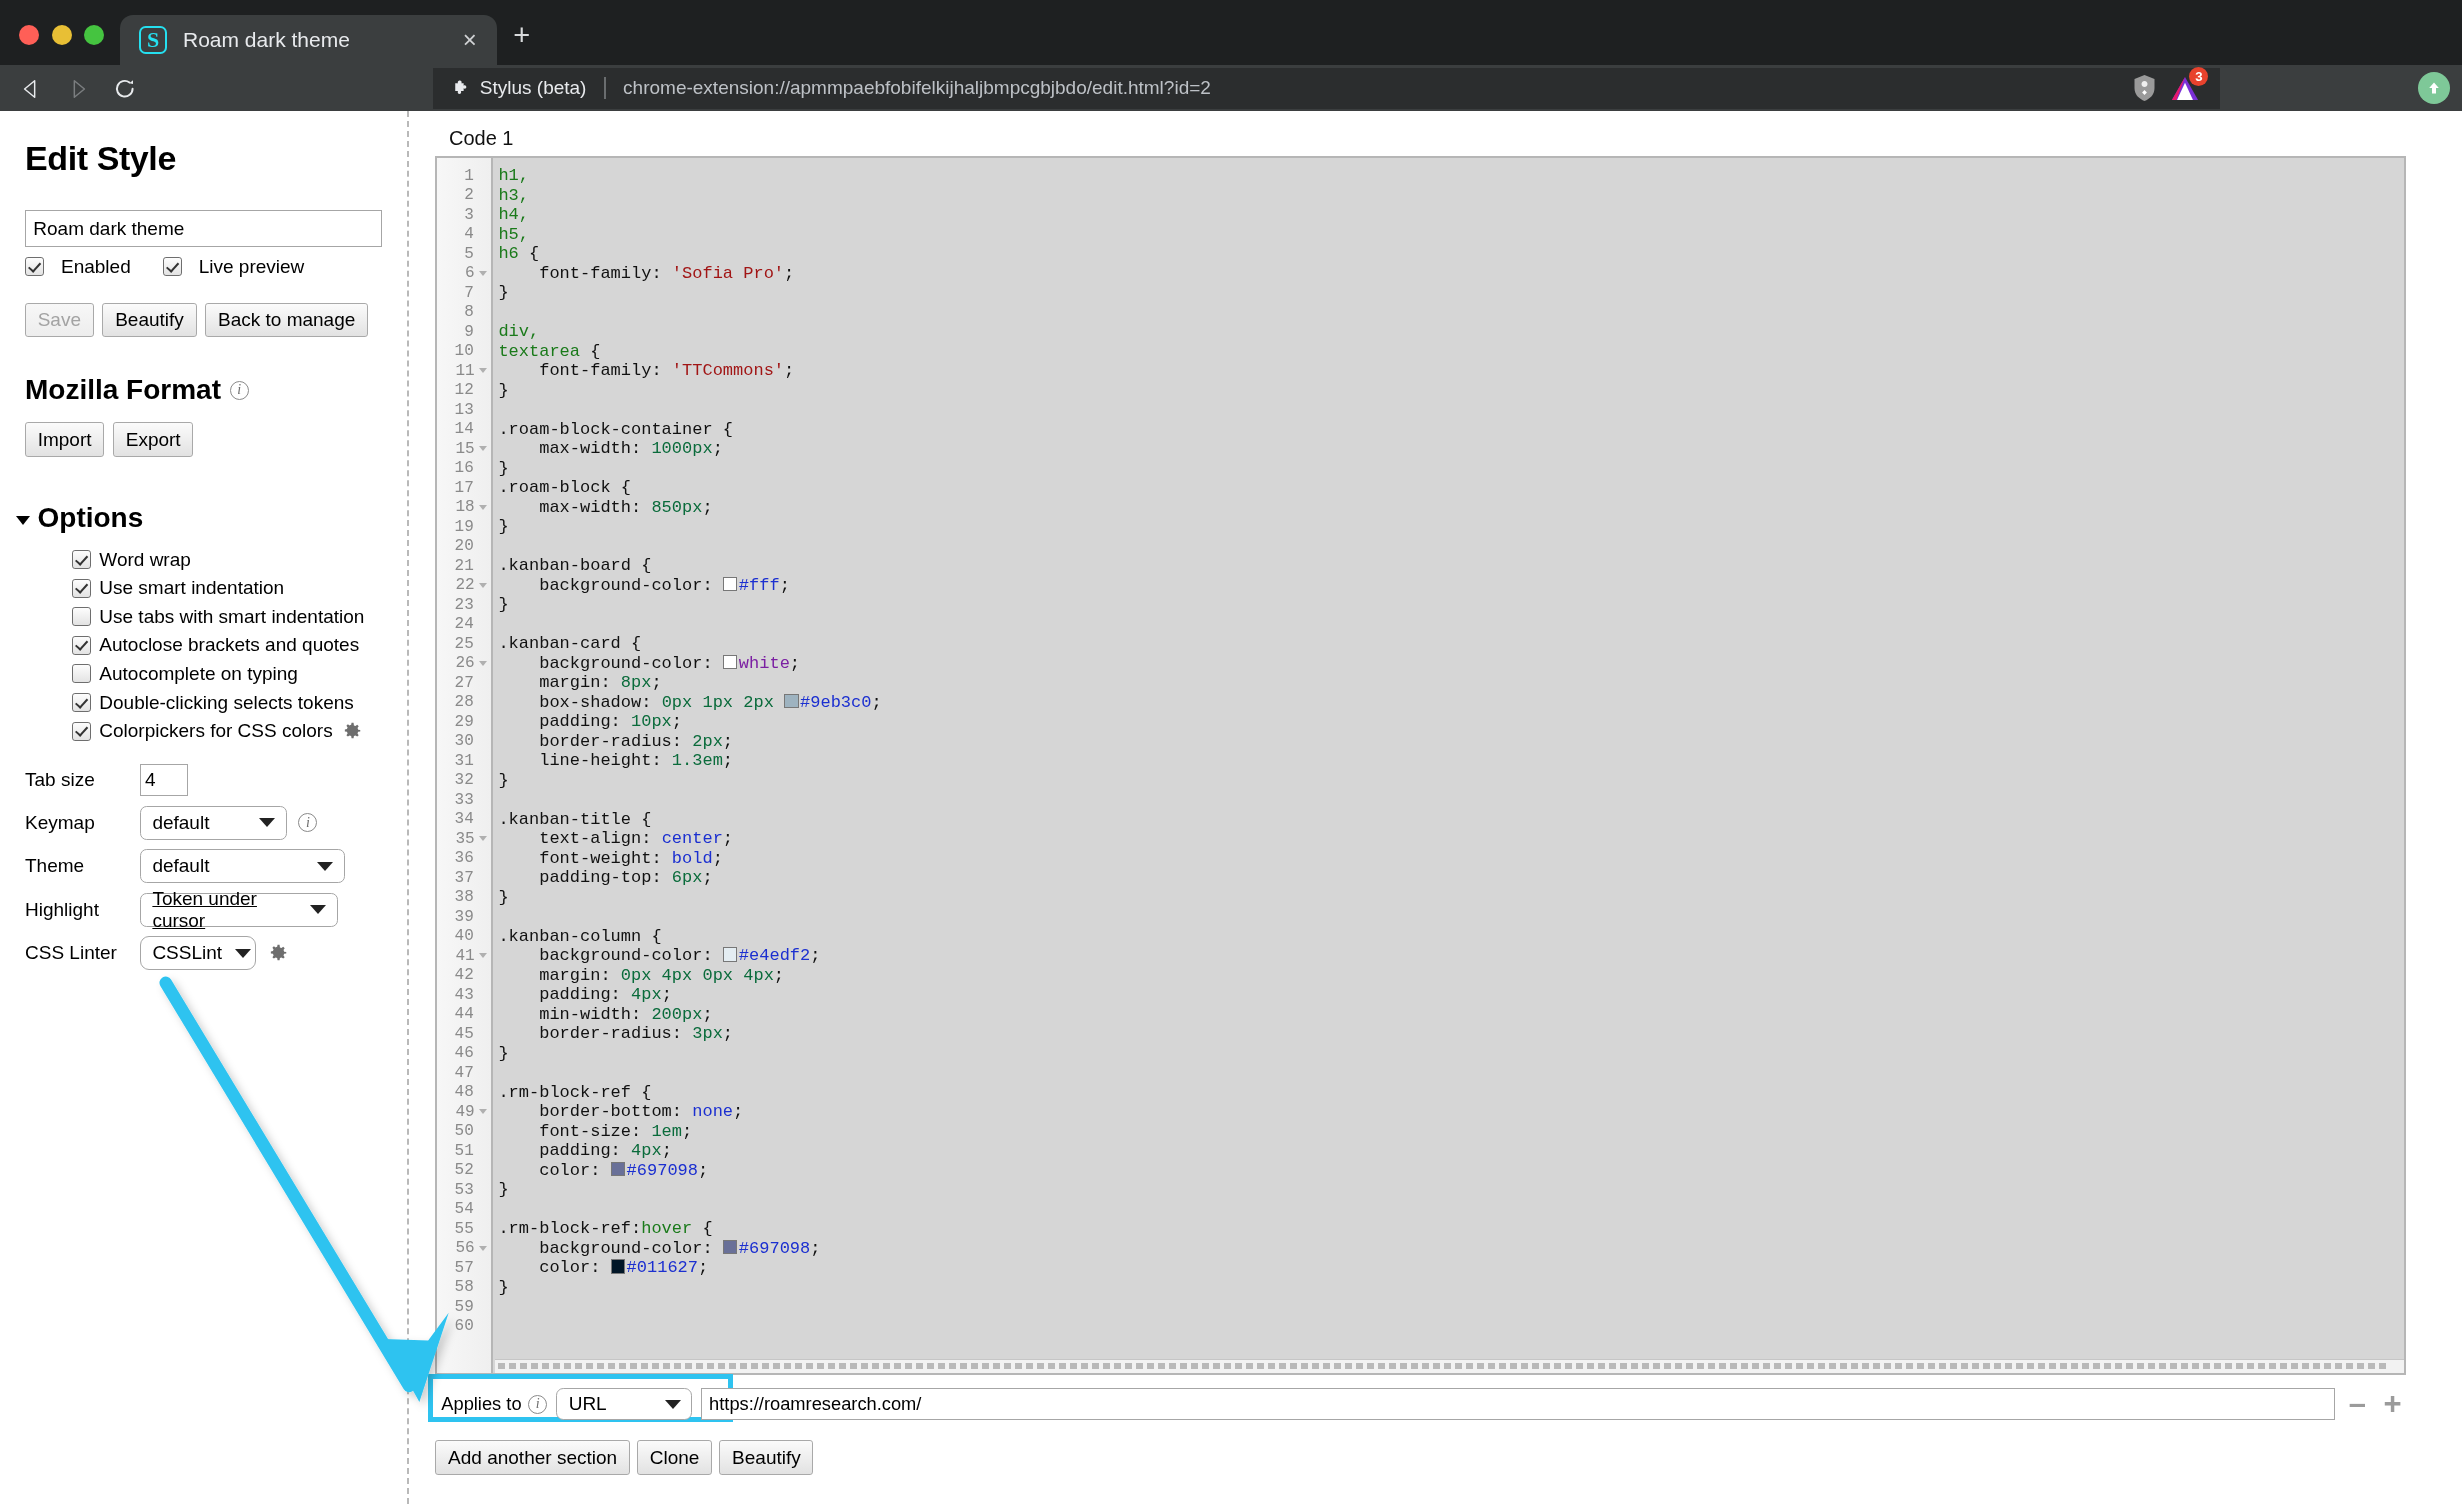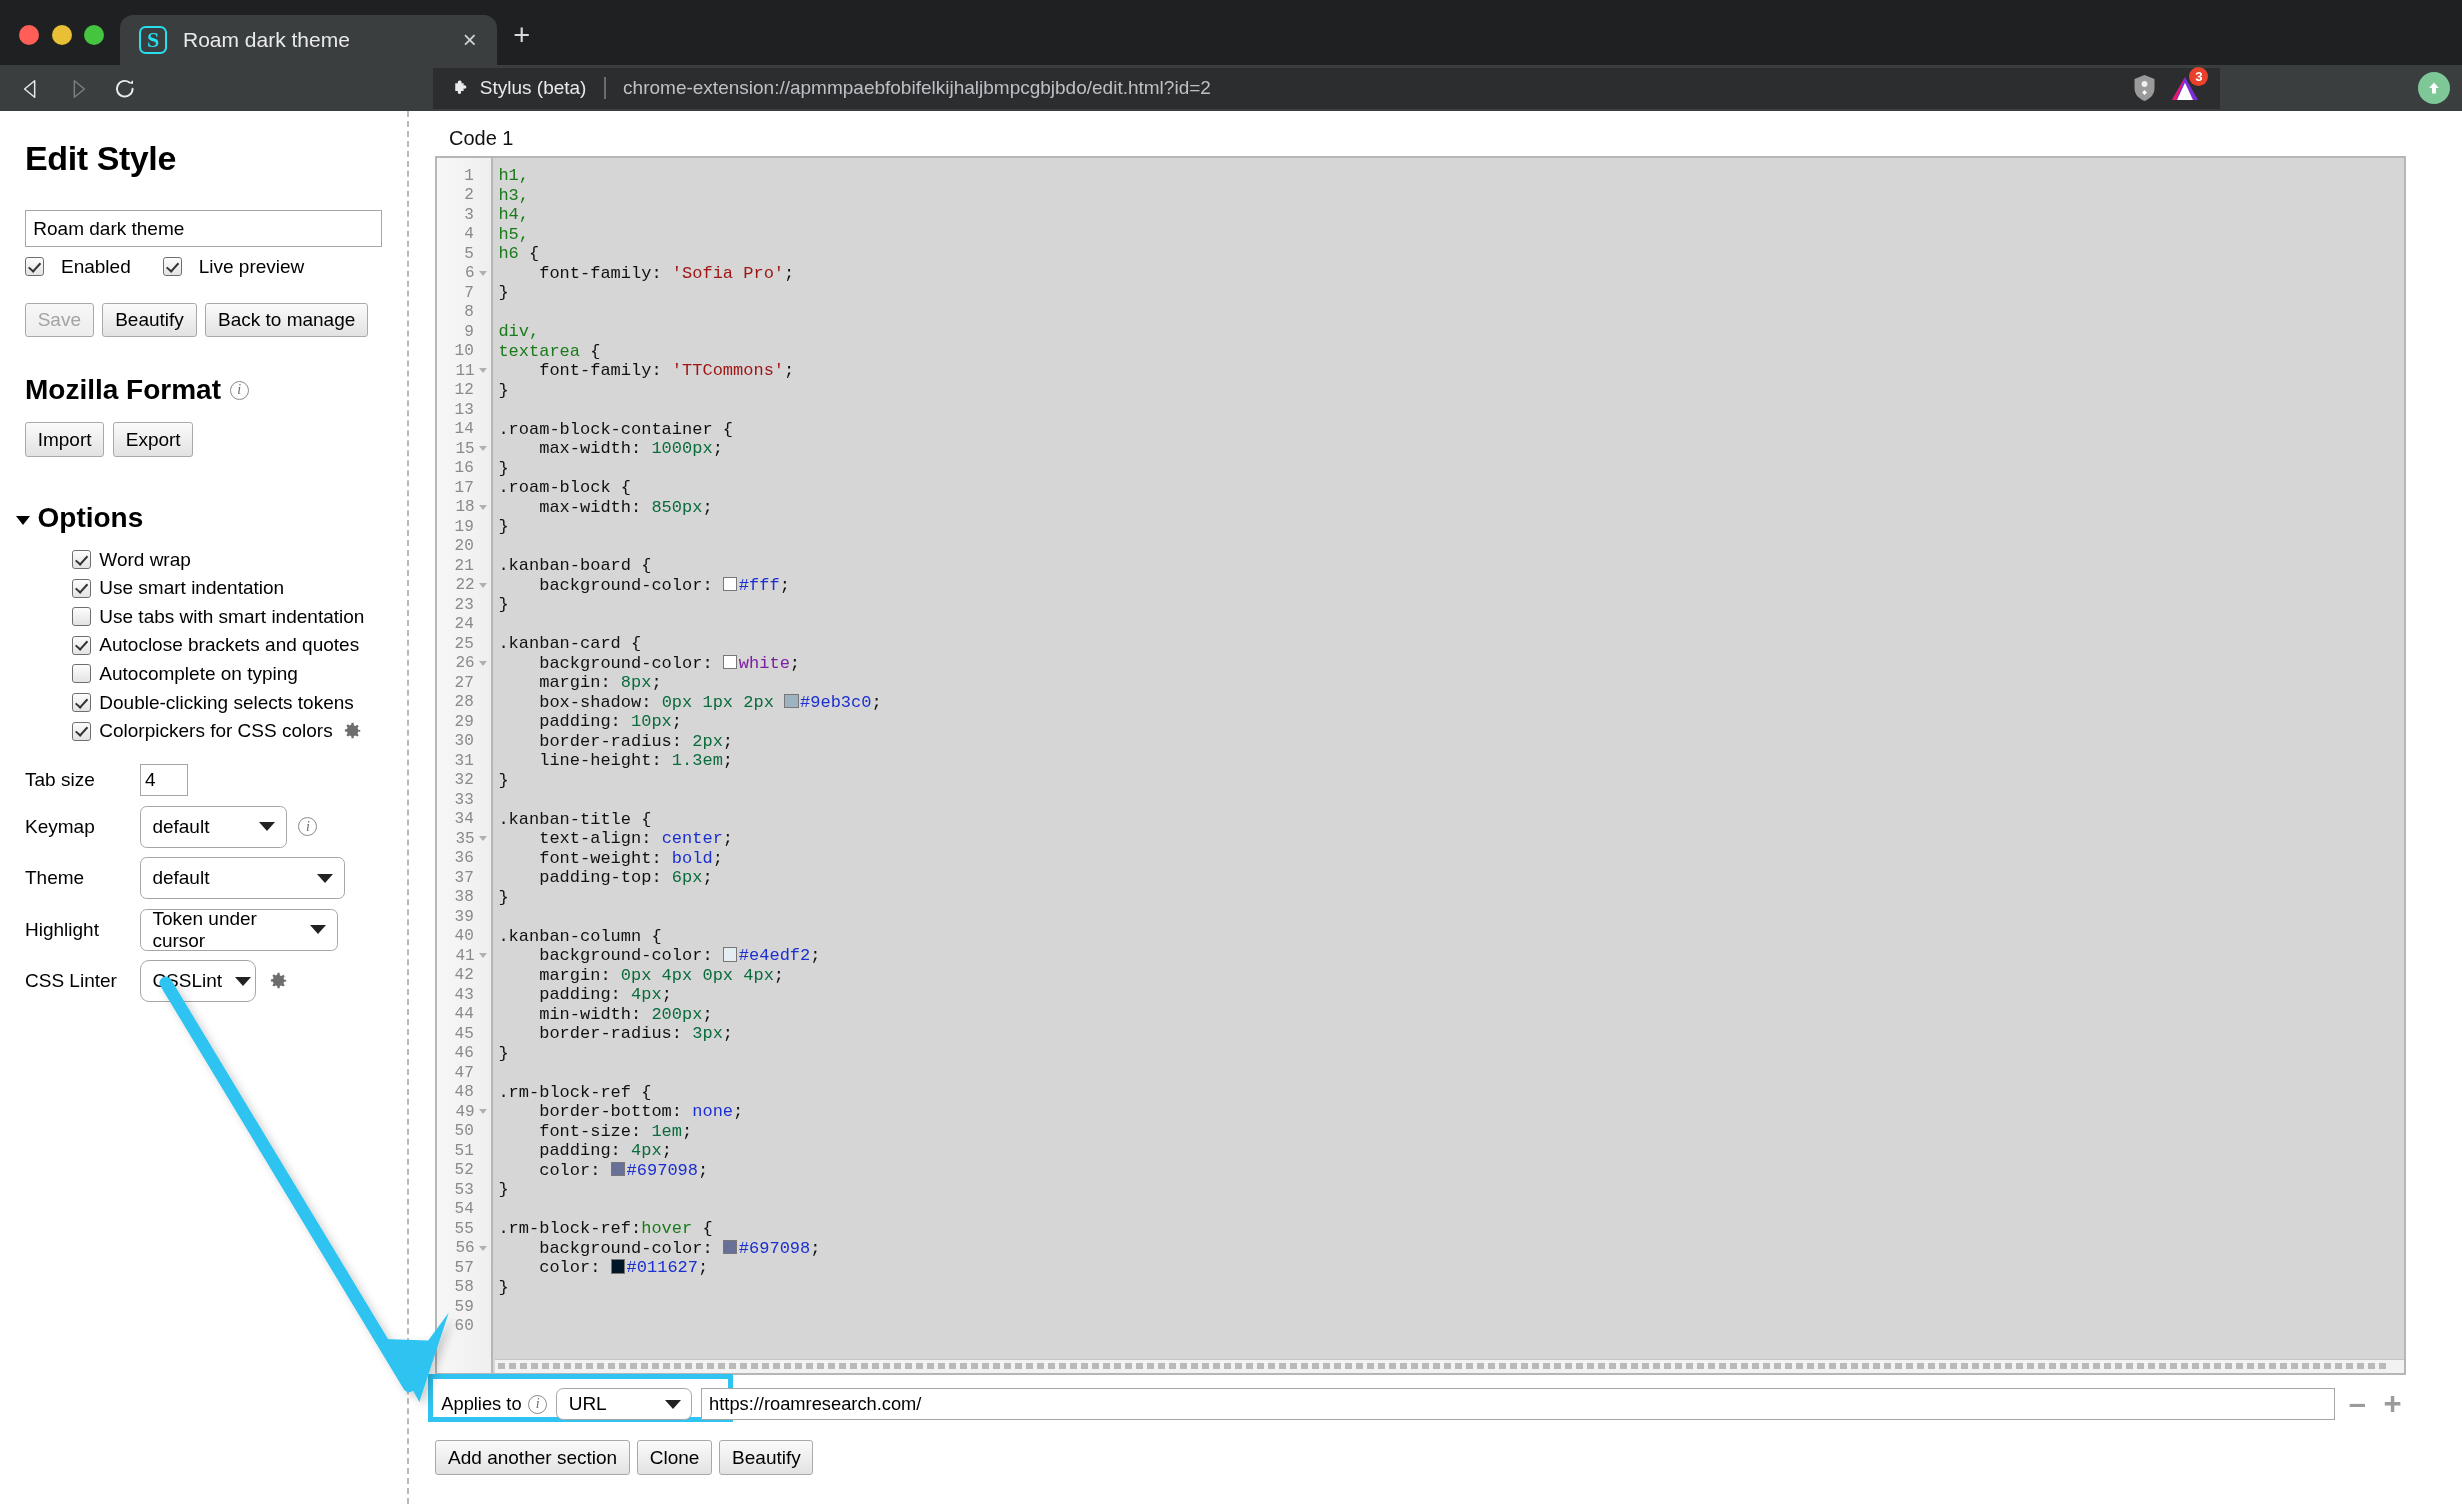--- a/index.html
+++ b/index.html
@@ -323,36 +323,36 @@
     width: 48px; height: 32px;
     border: 1.5px solid #a6a6a6;
     font-size: 19px;
     padding: 0 4.4px;
     box-sizing: border-box;
     font-family: "Liberation Sans", sans-serif;
     background: #fff;
     color: #000;
   }
   .select {
-    height: 42px;
+    height: 34px;
     border: 1.5px solid #a6a6a6;
     border-radius: 6.6px;
     background: #fff;
     display: inline-flex;
     align-items: center;
     justify-content: space-between;
     gap: 13.2px;
     padding: 0 10.3px 0 11.7px;
     font-size: 19px;
     color: #000;
     box-sizing: border-box;
   }
   .sel-keymap { width: 147px; }
   .sel-theme { width: 205px; }
-  .sel-highlight { width: 198px; }
+  .sel-highlight { width: 198px; text-decoration: underline; }
   .sel-linter { width: 116px; border-radius: 9px; }
   .dd-arrow {
     width: 0; height: 0;
     border-left: 8px solid transparent;
     border-right: 8px solid transparent;
     border-top: 9.5px solid #222;
     flex: 0 0 auto;
   }
 
   

